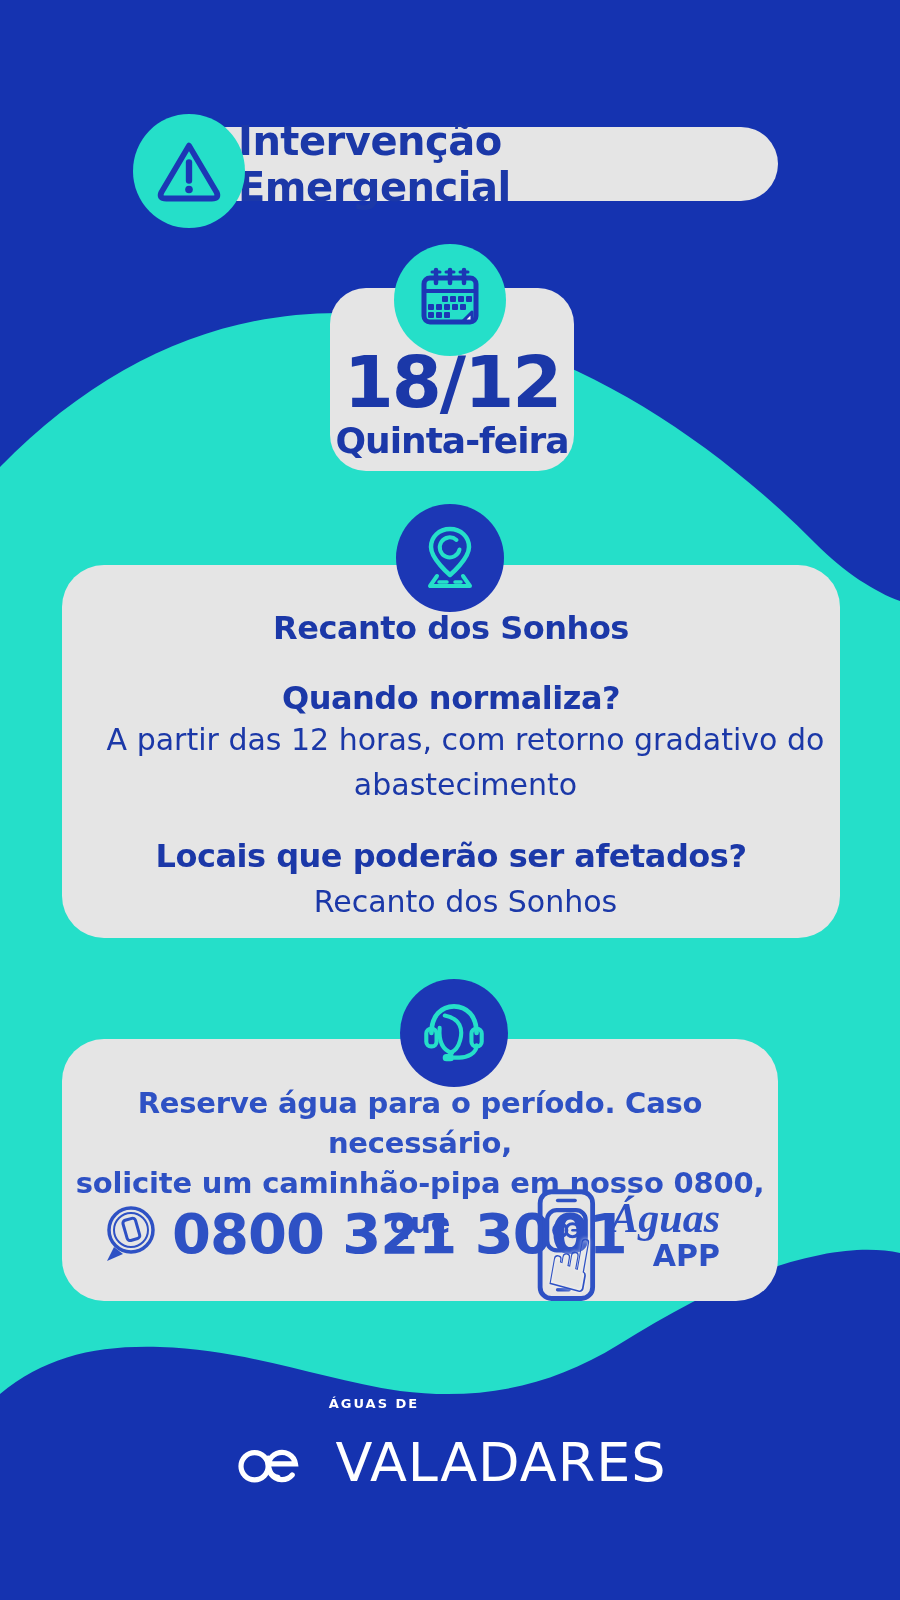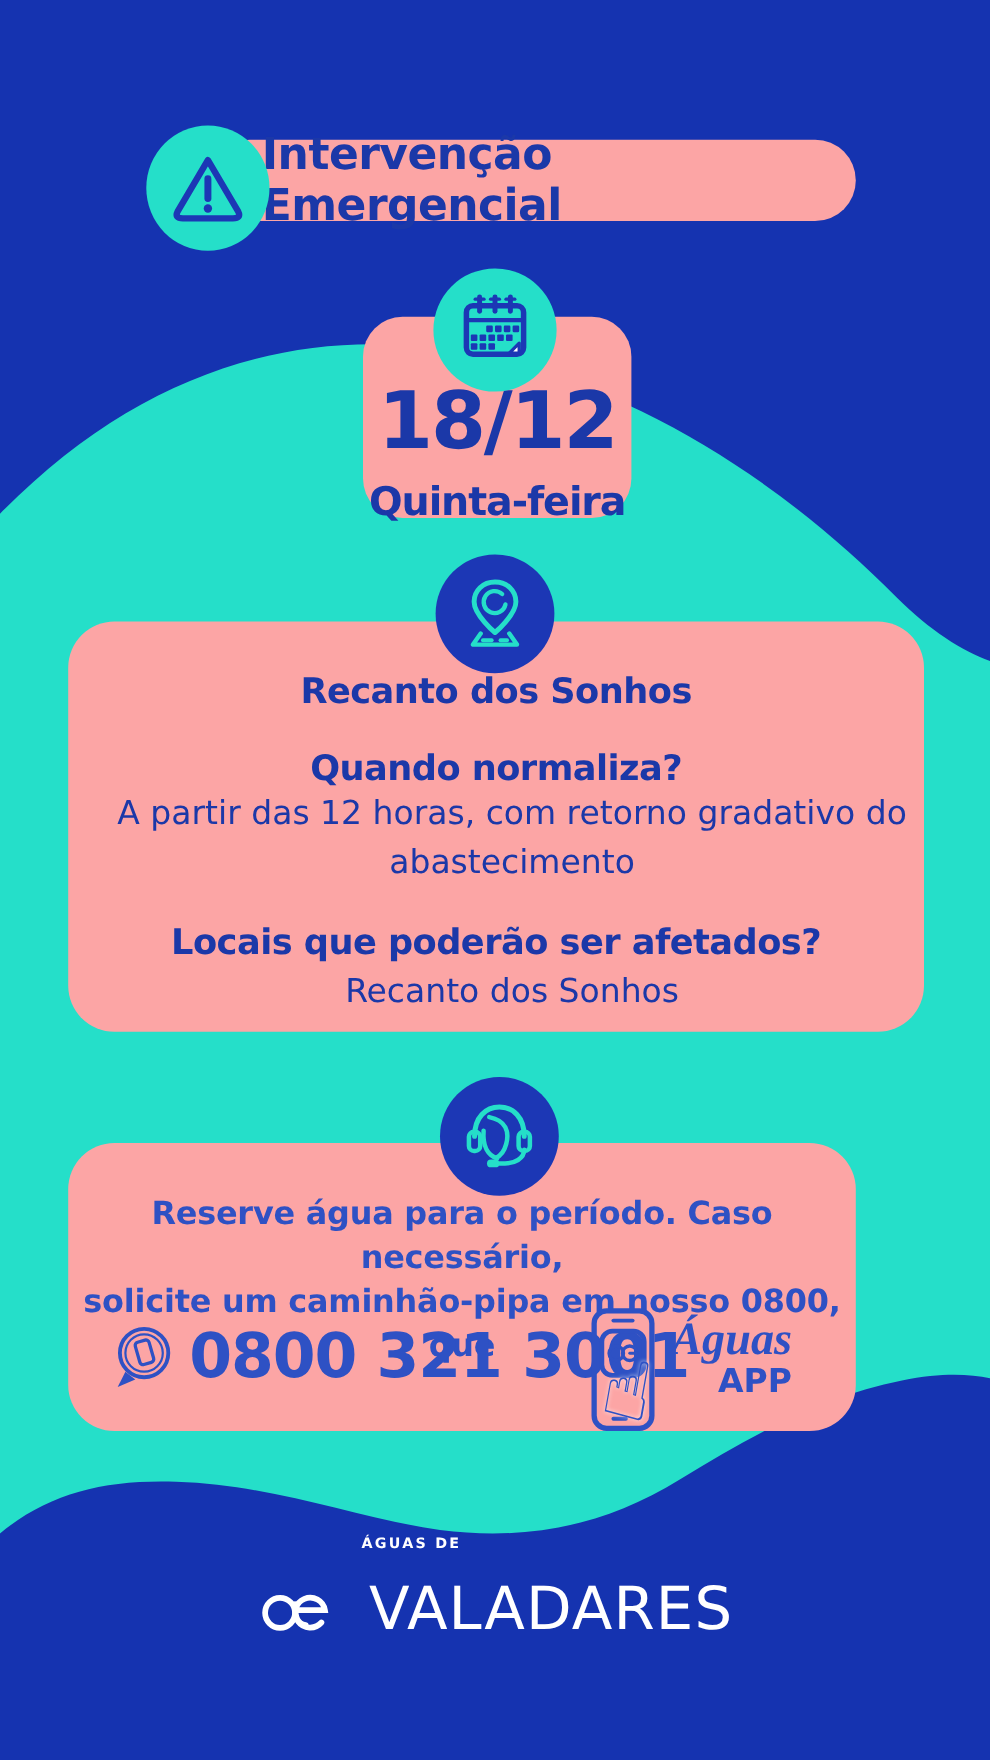--- a/index.html
+++ b/index.html
@@ -1,35 +1,35 @@
 <!DOCTYPE html>
 <html style="--bg: #1533b0; --teal: #25dfc9; --navy: #1b38a8; --circle: #1c37b5; --royal: #2e51c4;"><head>
 <meta charset="utf-8">
 <style>
   html,body{margin:0;padding:0;background:#0c226e;}
   .canvas{position:relative;width:900px;height:1600px;overflow:hidden;
     background:var(--bg,#1533b0);
     font-family:"DejaVu Sans","Liberation Sans",sans-serif;}
   .bg-svg{position:absolute;left:0;top:0;width:900px;height:1600px;}
 
-  .card{position:absolute;background:#fca5a5;}
+  .card{position:absolute;background:#e5e5e5;}
   .badge{position:absolute;border-radius:50%;display:flex;align-items:center;justify-content:center;}
 
   
   .banner{left:190px;top:127px;width:588px;height:74px;border-radius:37px;
     display:flex;align-items:center;justify-content:center;}
   .banner-title{font-size:40px;font-weight:bold;color:var(--navy);letter-spacing:-.5px;padding-left:48px;}
   .warn-badge{left:133px;top:114px;width:112px;height:114px;background:var(--teal);}
 
   
   .date-card{left:330px;top:288px;width:244px;height:183px;border-radius:36px;
     display:flex;flex-direction:column;align-items:center;padding-top:58px;box-sizing:border-box;text-align:center;}
   .cal-badge{left:394px;top:244px;width:112px;height:112px;background:var(--teal);}
   .date-big{font-size:72px;line-height:1;font-weight:bold;color:var(--navy);letter-spacing:-2px;}
-  .date-week{font-size:36px;font-weight:bold;color:var(--navy);margin-top:18px;letter-spacing:-1px;}
+  .date-week{font-size:36px;font-weight:bold;color:var(--navy);margin-top:2px;letter-spacing:-1px;}
 
   
   .info-card{left:62px;top:565px;width:778px;height:373px;border-radius:42px;
     display:flex;flex-direction:column;text-align:center;box-sizing:border-box;}
   .pin-badge{left:396px;top:504px;width:108px;height:108px;background:var(--circle);}
   .h-bold{font-size:32px;font-weight:bold;color:var(--navy);letter-spacing:-.5px;}
   .body-line{font-size:30px;color:var(--navy);line-height:45px;margin-left:29px;}
   .info-card .t1{margin-top:44px;}
   .info-card .t2{margin-top:32px;}
   .info-card .t3{margin-top:30px;}

